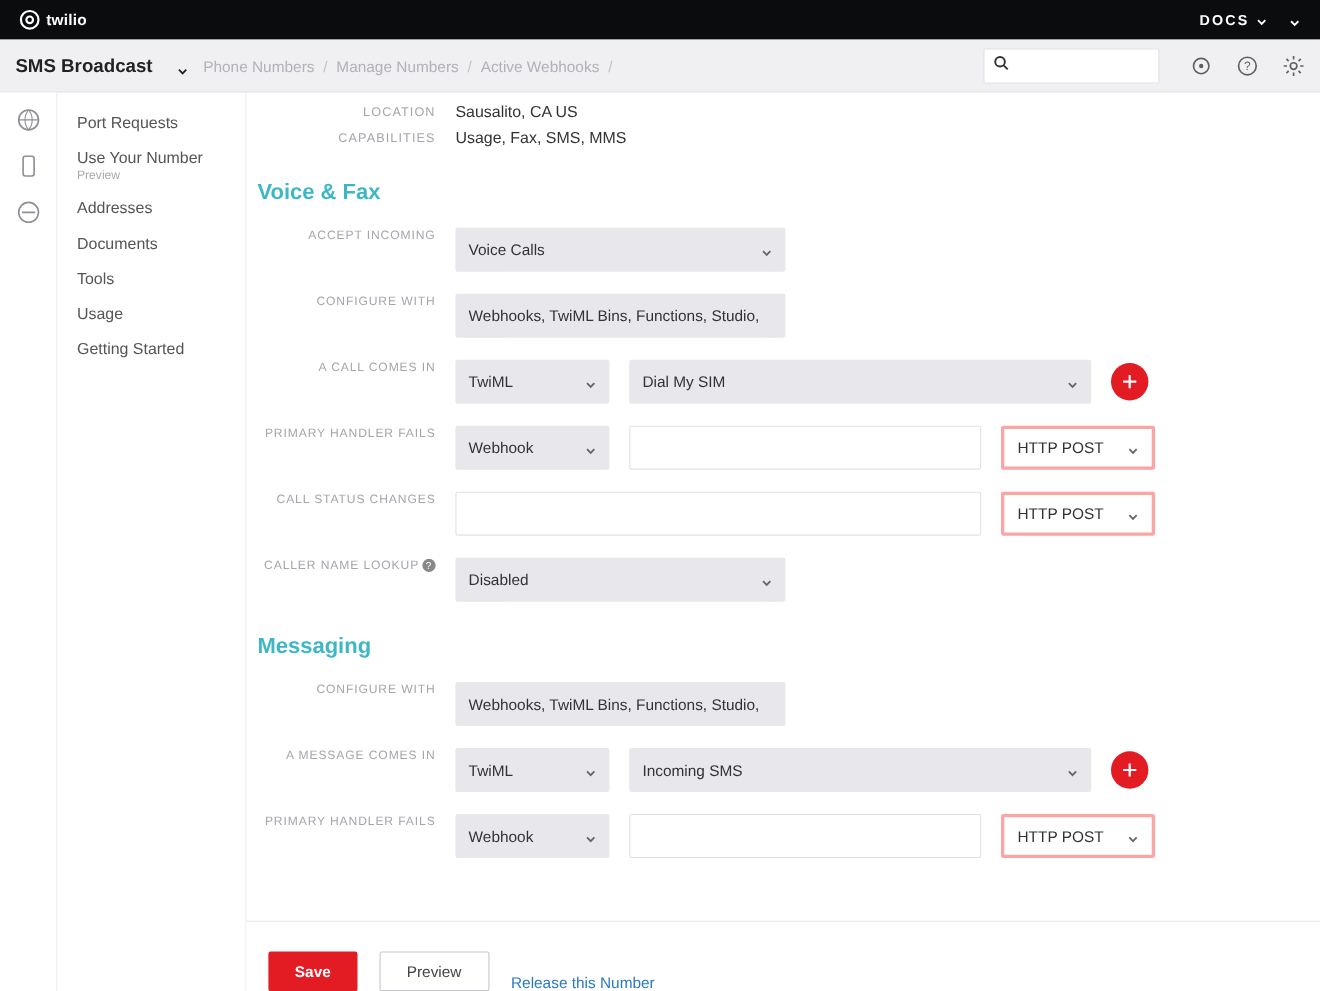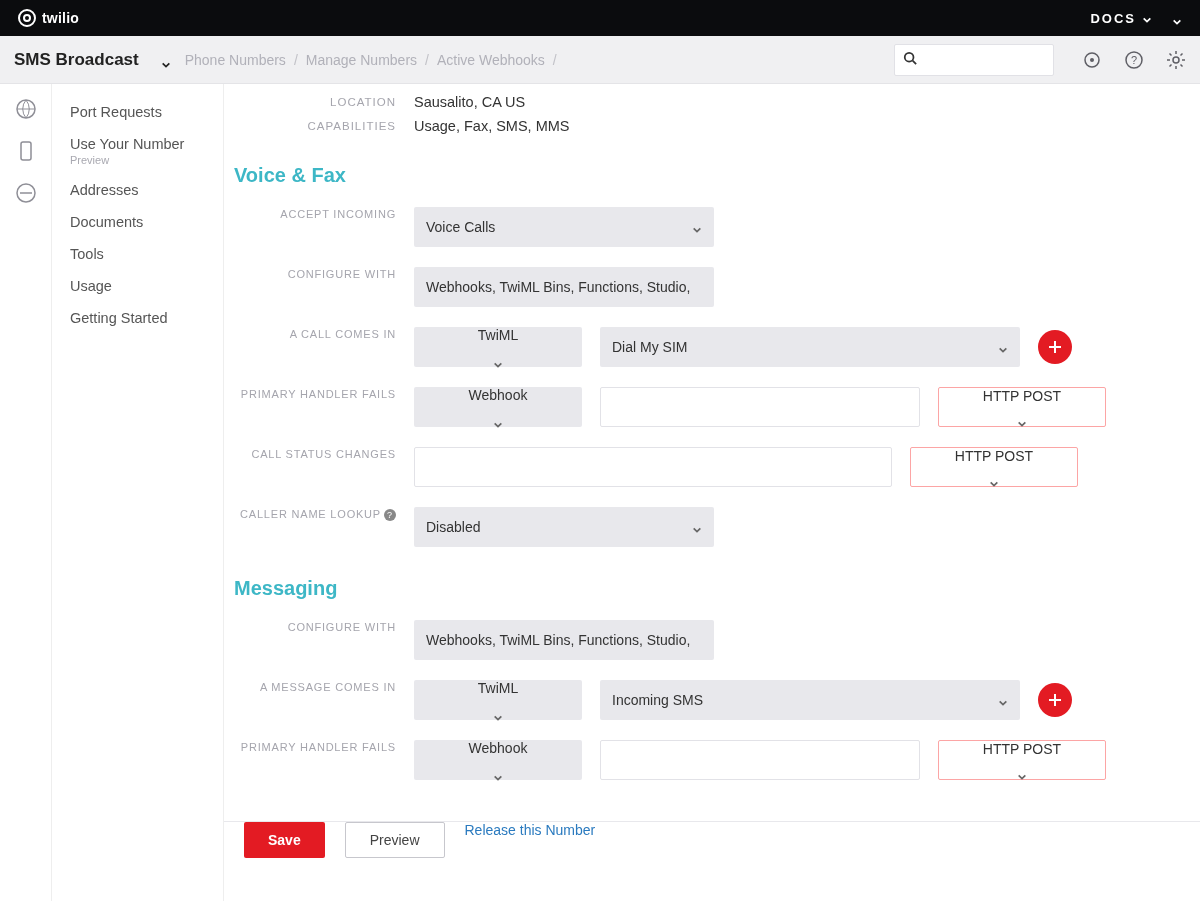--- a/index.html
+++ b/index.html
@@ -44,34 +44,34 @@
 
 .section-title { color:#3db7c6; font-size: 20px; font-weight: 600; margin: 30px 0 20px 0; padding-left: 0; }
 
 .form-row { display:flex; align-items:flex-start; margin-bottom: 20px; }
 .form-row.tall { align-items:flex-start; }
 .form-label { width: 180px; text-align:right; font-size: 11px; letter-spacing: .8px; color:#a5a5ad; text-transform:uppercase; padding-right: 18px; line-height: 1.4; }
 .form-fields { display:flex; align-items:center; gap: 18px; flex:1; }
 
 .select { height: 40px; background:#e8e8ec; border-radius:2px; display:flex; align-items:center; justify-content:space-between; padding: 0 12px; font-size: 14px; color:#333; cursor:pointer; }
 .select.w300 { width: 300px; }
-.select.w140 { width: 168px; flex-direction: column; }
+.select.w140 { width: 140px; }
 .select.wfill { flex:1; max-width: 420px; }
-.select.white { background:#fff; border:1px solid #fca5a5; }
+.select.white { background:#fff; border:3px solid #fca5a5; }
 .select .chev { color:#666; }
 
 .txtinput { height:40px; border:1px solid #e2e2e7; border-radius:2px; flex:1; max-width: 320px; padding: 0 10px; font-size: 14px; outline:none; }
 
 .circle-btn { width:34px; height:34px; border-radius:50%; background:#e31b23; display:flex; align-items:center; justify-content:center; cursor:pointer; flex-shrink:0; }
 .circle-btn svg { width:14px; height:14px; fill:#fff; }
 
 .help-badge { display:inline-block; width:12px; height:12px; border-radius:50%; background:#888; color:#fff; font-size:9px; text-align:center; line-height:12px; margin-left:3px; }
 
 
-.footer { position:absolute; left:0; right:0; bottom:16px; height:64px; border-top:1px solid #e8e8ec; background:#fff; display:flex; align-items:flex-start; padding-left: 20px; gap: 20px; }
+.footer { position:absolute; left:0; right:0; bottom:0; height:64px; border-top:1px solid #e8e8ec; background:#fff; display:flex; align-items:flex-end; padding-left: 20px; gap: 20px; }
 .btn { height:36px; padding: 0 24px; font-size:14px; border-radius:2px; cursor:pointer; display:flex; align-items:center; }
 .btn-primary { background:#e31b23; color:#fff; font-weight:600; }
 .btn-secondary { background:#fff; border:1px solid #c7c7cd; color:#444; }
 .release-link { color:#2a7abf; font-size:14px; cursor:pointer; }
 
 svg.chevdown path { stroke: currentColor; stroke-width:2; fill:none; }
 </style>
 </head>
 <body>
 

